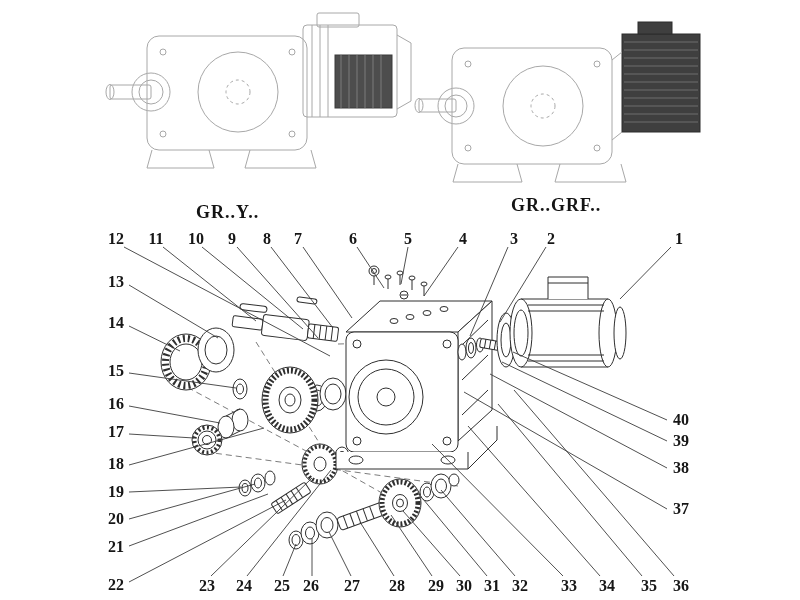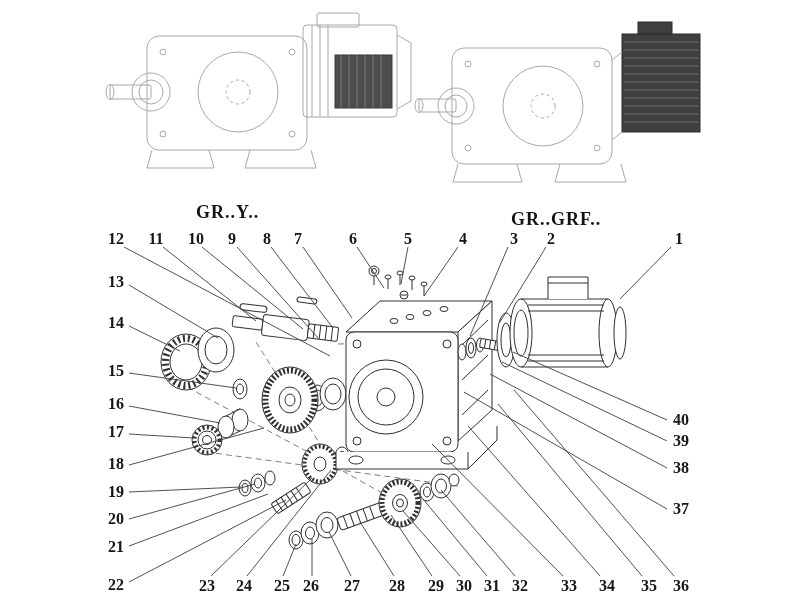--- a/index.html
+++ b/index.html
@@ -13,21 +13,21 @@
   .title {
     position: absolute;
     font-family: "Liberation Serif", serif;
     font-weight: bold;
     font-size: 18px;
     letter-spacing: 1px;
     color: #141414;
     white-space: nowrap;
   }
   .title-left  { left: 196px; top: 202px; }
-  .title-right { left: 511px; top: 209px; }
+  .title-right { left: 511px; top: 195px; }
   .callout {
     font-family: "Liberation Serif", serif;
     font-size: 16px;
     font-weight: bold;
     fill: #161616;
     text-anchor: middle;
   }
   .leader { stroke: #3c3c3c; stroke-width: 0.9; fill: none; }
 </style>
 </head>

